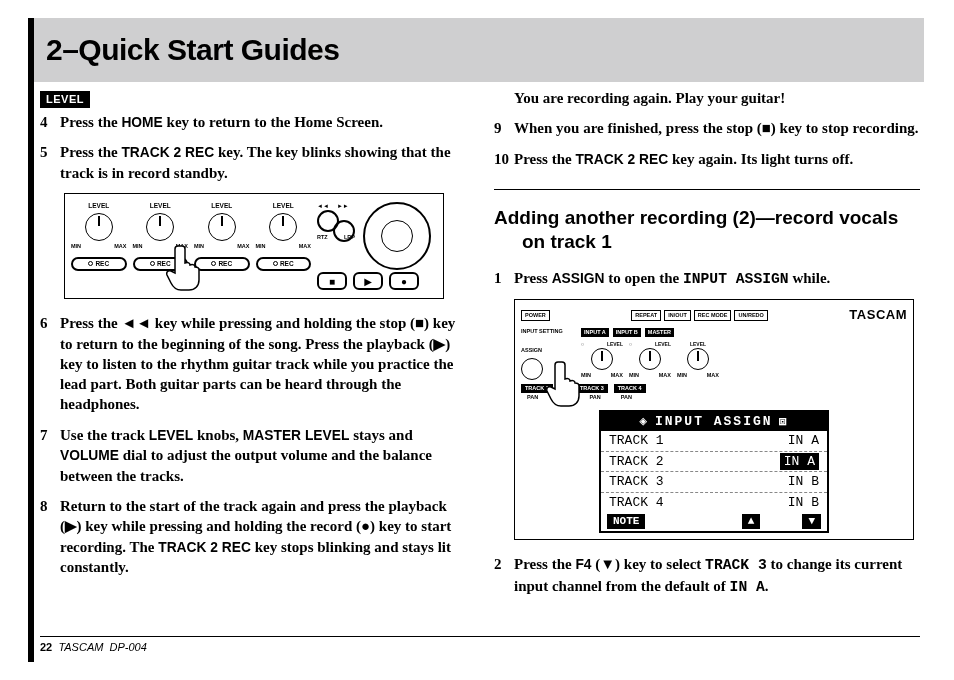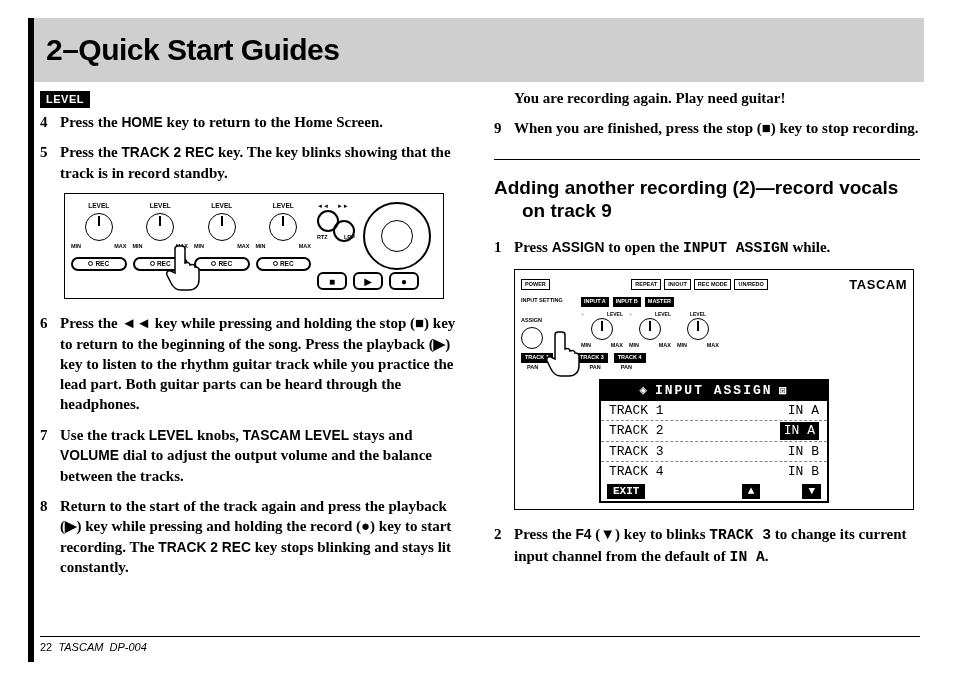--- a/index.html
+++ b/index.html
@@ -50,21 +50,21 @@
   .d2-trk { font-size: 5.5px; background: #000; color: #fff; padding: 1px 4px; font-weight: bold; }
   .d2-trk-white { font-size: 5.5px; border: 1px solid #000; padding: 0 3px; font-weight: bold; }
   .screen { border: 2px solid #000; width: 230px; margin: 8px auto 0; font-family: "Courier New", monospace; font-size: 13px; }
   .screen-title { background: #000; color: #fff; text-align: center; font-weight: bold; letter-spacing: 2px; padding: 1px 0; display: flex; justify-content: center; align-items: center; gap: 6px; }
   .screen-row { display: flex; justify-content: space-between; border-bottom: 1px dashed #888; padding: 1px 8px; }
   .screen-row:last-of-type { border-bottom: none; }
   .screen-row .inv { background: #000; color: #fff; padding: 0 4px; }
   .screen-bottom { display: flex; justify-content: space-between; padding: 2px 6px; }
   .screen-bottom span { background: #000; color: #fff; font-weight: bold; padding: 0 6px; font-size: 11px; }
   .footer { position: absolute; left: 40px; top: 636px; width: 880px; border-top: 1px solid #000; padding-top: 4px; font-size: 11px; font-style: italic; font-family: Arial, Helvetica, sans-serif; }
-  .footer b { font-weight: normal; font-style: normal; }
+  .footer b { font-weight: bold; font-style: normal; }
   .jog { width: 68px; height: 68px; border: 2.5px solid #000; border-radius: 50%; position: relative; margin-left: 4px; }
   .jog-center { position: absolute; inset: 16px; border: 1.5px solid #000; border-radius: 50%; }
   .transport { display: flex; gap: 6px; margin-top: 2px; }
   .tbtn { border: 2px solid #000; border-radius: 6px; width: 30px; height: 18px; display: flex; align-items: center; justify-content: center; font-size: 10px; }
 </style>
 </head>
 <body>
 
 <div class="leftbar"></div>
 
@@ -177,46 +177,50 @@
       </div>
     </div>
 
     <ul class="steps">
       <li>
           <span class="num">6</span>
           <span class="body">Press the ◄◄ key while pressing and holding the stop (■) key to return to the beginning of the song. Press the playback (▶) key to listen to the rhythm guitar track while you practice the lead part. Both guitar parts can be heard through the headphones.</span>
         </li>
       <li>
           <span class="num">7</span>
-          <span class="body"><span>Use the track </span><span class="sans">LEVEL</span><span> knobs, </span><span class="sans">TASCAM LEVEL</span><span> stays and </span><span class="sans">VOLUME</span><span> dial to adjust the output volume and the balance between the tracks.</span></span>
+          <span class="body"><span>Use the track </span><span class="sans">LEVEL</span><span> knobs, </span><span class="sans">MASTER LEVEL</span><span> stays and </span><span class="sans">VOLUME</span><span> dial to adjust the output volume and the balance between the tracks.</span></span>
         </li>
       <li>
           <span class="num">8</span>
           <span class="body"><span>Return to the start of the track again and press the playback (▶) key while pressing and holding the record (●) key to start recording. The </span><span class="sans">TRACK 2 REC</span><span> key stops blinking and stays lit constantly.</span></span>
         </li>
     </ul>
   </div>
 
   <div class="col">
     <ul class="steps">
       <li>
           <span class="num"></span>
-          <span class="body">You are recording again. Play need guitar!</span>
+          <span class="body">You are recording again. Play your guitar!</span>
         </li>
       <li>
           <span class="num">9</span>
           <span class="body">When you are finished, press the stop (■) key to stop recording.</span>
         </li>
+      <li>
+          <span class="num">10</span>
+          <span class="body"><span>Press the </span><span class="sans">TRACK 2 REC</span><span> key again. Its light turns off.</span></span>
+        </li>
     </ul>
 
     <hr class="sep">
 
     <div class="subheading">
       <span>Adding another recording (2)—record vocals</span>
-      <span class="indent">on track 9</span>
+      <span class="indent">on track 1</span>
     </div>
 
     <ul class="steps">
       <li>
           <span class="num">1</span>
           <span class="body"><span>Press </span><span class="sans">ASSIGN</span><span> to open the </span><span class="mono">INPUT ASSIGN</span><span> while.</span></span>
         </li>
     </ul>
 
     <div class="diagram2">
@@ -317,32 +321,32 @@
             <div class="screen-row">
               <span>TRACK 3</span>
               <span>IN B</span>
             </div>
             <div class="screen-row">
               <span>TRACK 4</span>
               <span>IN B</span>
             </div>
           </div>
         <div class="screen-bottom">
-          <span>EXIT</span>
+          <span>NOTE</span>
           <span style="background:none;"></span>
           <span>▲</span>
           <span>▼</span>
         </div>
       </div>
     </div>
 
     <ul class="steps">
       <li>
           <span class="num">2</span>
-          <span class="body"><span>Press the </span><span class="sans">F4</span><span> (▼) key to blinks </span><span class="mono">TRACK 3</span><span> to change its current input channel from the default of </span><span class="mono">IN A</span><span>.</span></span>
+          <span class="body"><span>Press the </span><span class="sans">F4</span><span> (▼) key to select </span><span class="mono">TRACK 3</span><span> to change its current input channel from the default of </span><span class="mono">IN A</span><span>.</span></span>
         </li>
     </ul>
   </div>
 </div>
 
 <div class="footer">
   <b>22</b>&nbsp;&nbsp;<span style=""><span>TASCAM</span>&nbsp;&nbsp;<span>DP-004</span></span>
 </div>
 
 </body></html>

